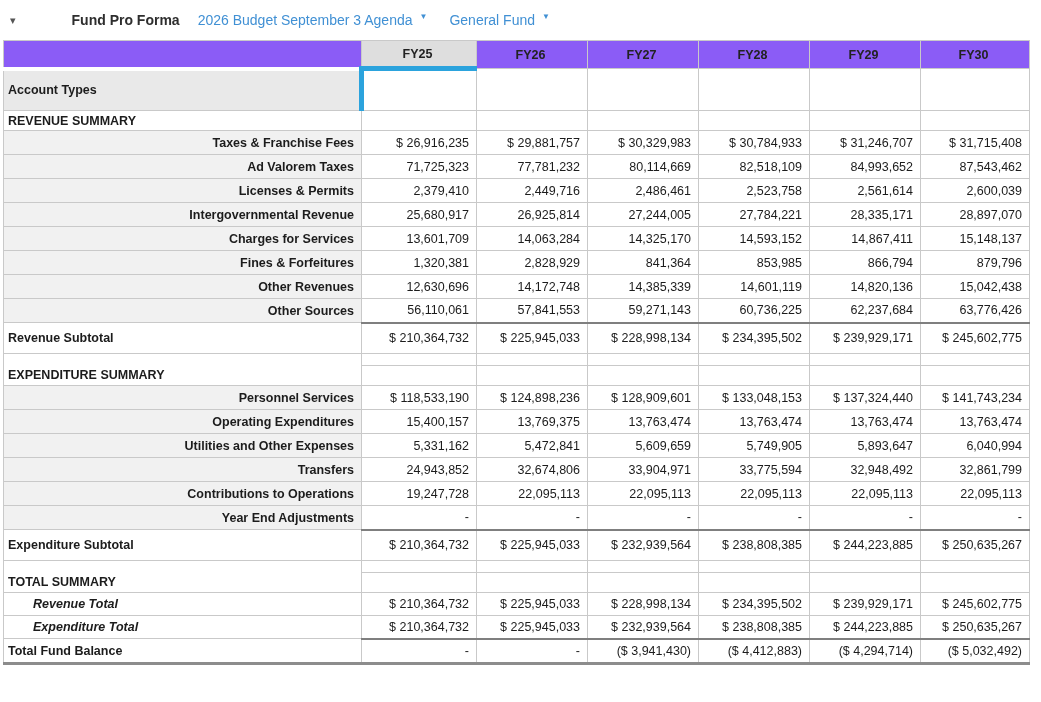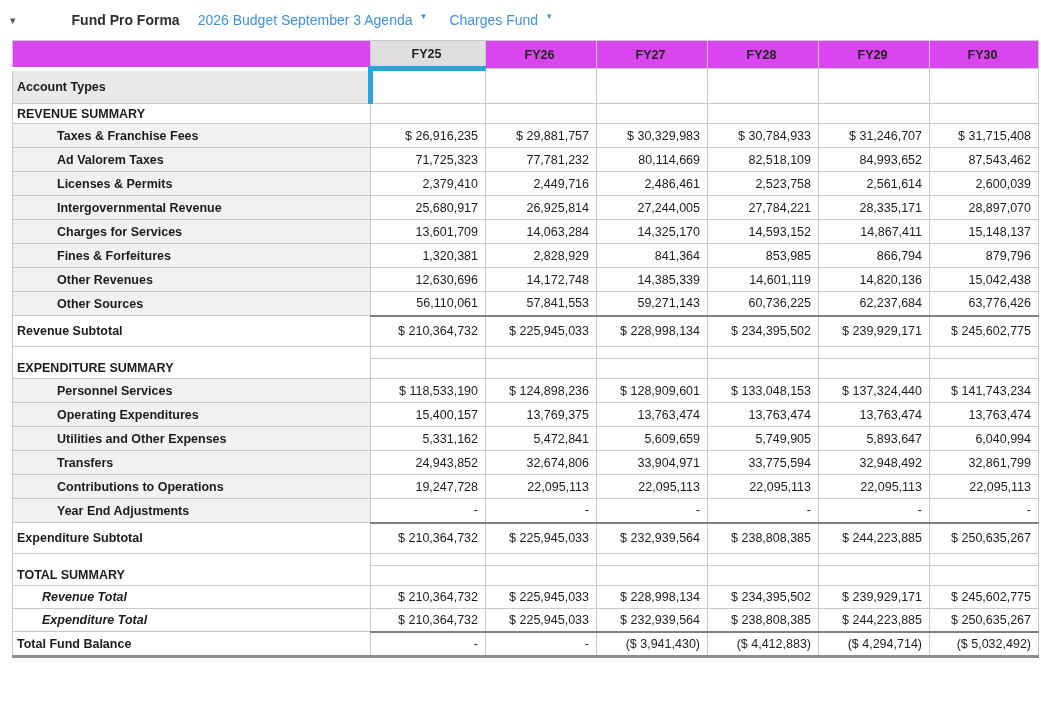--- a/index.html
+++ b/index.html
@@ -33,53 +33,54 @@
     background:none; border:none; padding:0;
     font-family:"Liberation Sans", sans-serif;
     font-size:14px; color:#4090d4;
     margin-right:22px;
     cursor:pointer;
     display:inline-flex; 
   }
   .dd .dd-caret { font-size:8px; margin-left:7px; color:#4090d4; }
 
   
-  .sheet { margin-left:12px; }
+  .sheet { margin-left:3px; }
   table {
     border-collapse:collapse;
     table-layout:fixed;
     width:1026px;
   }
   th, td {
     border:1px solid #c9c9c9;
     white-space:nowrap; overflow:hidden;
     font-size:12.5px;
     height:24px;
     padding:0 7px 0 4px;
     background:#ffffff;
   }
   th {
-    background:#d946ef;
+    background:#8b5cf6;
     font-weight:bold; text-align:center;
     height:28px; color:#222;
   }
   th.corner { border-bottom:4px solid #ffffff; }
   th.selected { background:#dedede; }
 
   td.label { font-weight:bold; text-align:left; }
   td.num   { text-align:right; font-variant-numeric:tabular-nums; }
 
-  tr.row-account td       { height:35px; }
+  tr.row-account td       { height:42px; }
   tr.row-account td.label { background:#e9e9e9; }
 
   tr.row-section td { height:20px; }
 
   tr.row-detail td.label {
     padding-left:44px;
     background:#f1f1f1;
+    text-align:right;
   }
 
   tr.row-subtotal td        { height:31px; }
   tr.row-subtotal td.num    { border-top:2px solid #7f7f7f; }
 
   tr.row-spacer td          { height:12px; }
   tr.row-spacer td.label    { border-bottom:hidden; }
 
   tr.row-total td.label     { padding-left:29px;font-style:italic; }
   tr.row-total td           { height:23px; }
@@ -97,21 +98,21 @@
 <body>
 
 <div class="topbar">
   <span class="collapse-caret">▾</span>
   <span class="title">Fund Pro Forma</span>
   <button class="dd">
     <span>2026 Budget September 3 Agenda</span>
     <span class="dd-caret">▼</span>
   </button>
   <button class="dd">
-    <span>Charges Fund</span>
+    <span>General Fund</span>
     <span class="dd-caret">▼</span>
   </button>
 </div>
 
 <div class="sheet">
   <table>
     <colgroup>
       <col style="width:358px">
       <col style="width:115px">
       <col style="width:111px">

